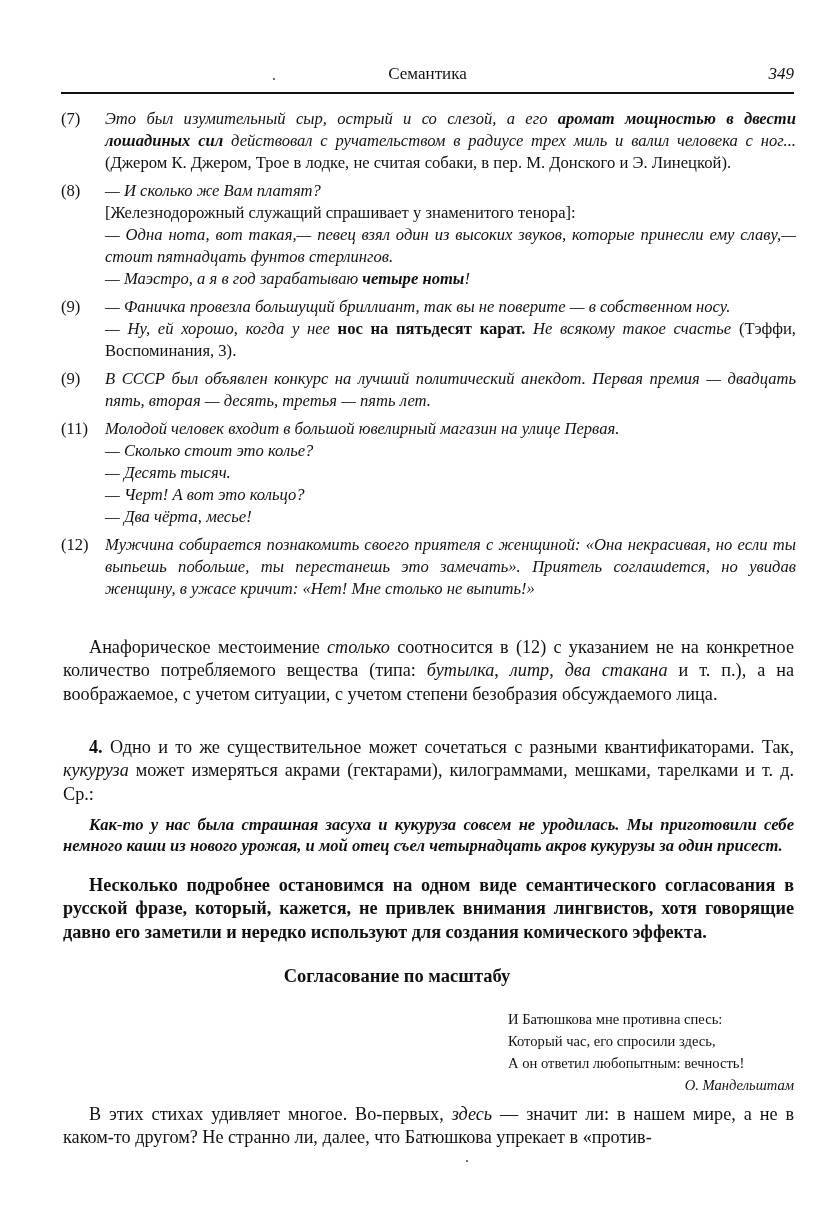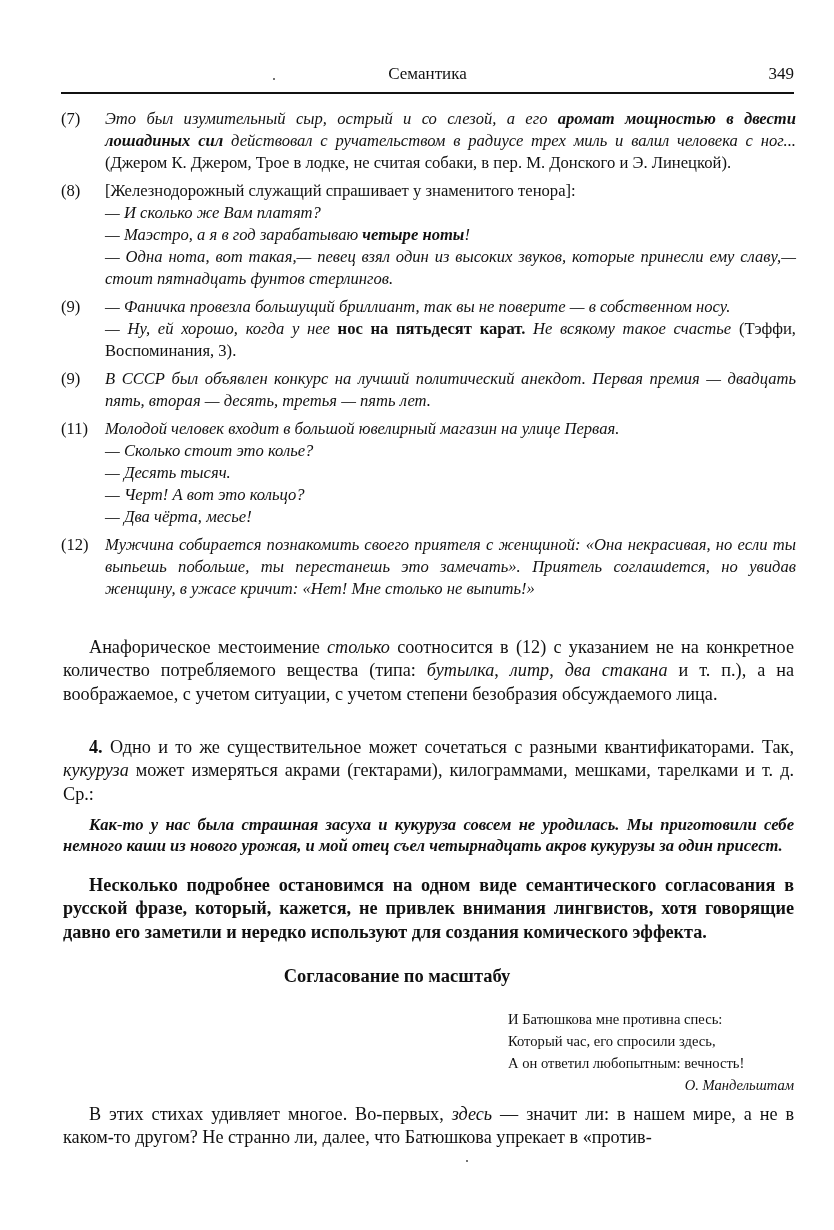--- a/index.html
+++ b/index.html
@@ -3,21 +3,21 @@
 <meta charset="utf-8">
 <style>
   html, body { margin:0; padding:0; background:#ffffff; }
   body { width:834px; height:1230px; position:relative; overflow:hidden;
          font-family:"DejaVu Serif", "Liberation Serif", serif; color:#111; }
   .page { position:absolute; left:0; top:0; width:834px; height:1230px;margin-left:11px; }
 
   .running-head { position:absolute; left:50px; top:62px; width:733px; height:26px; }
   .rh-title { position:absolute; left:0; right:0; text-align:center; top:2px;
               font-family:"Liberation Serif", serif; font-size:17px; }
-  .rh-page { position:absolute; right:0; top:2px; font-family:"Liberation Serif", serif; font-size:17px; }
+  .rh-page { position:absolute; right:0; top:2px; font-family:"Liberation Serif", serif; font-size:17px;font-style:italic; }
   .rule { position:absolute; left:50px; top:92px; width:733px; height:0; border-top:2px solid #111; }
 
   .examples { position:absolute; left:50px; top:108px; width:735px; }
   .ex { position:relative; padding-left:44px; margin-bottom:6px;
         font-family:"Liberation Serif", serif; font-size:16.6px; line-height:22px; text-align:justify; }
   .ex .num { position:absolute; left:0; top:0; font-style:normal; }
   .ex .line { display:block; }
   .it { font-style:italic; }
   .b { font-weight:bold; }
 
@@ -49,24 +49,24 @@
 
   <div class="examples">
 
     <div class="ex">
       <span class="num">(7)</span>
       <span class="it">Это был изумительный сыр, острый и со слезой, а его </span><span class="it b">аромат мощностью в двести лошадиных сил</span><span class="it"> действовал с ручательством в радиусе трех миль и валил человека с ног...</span><span> (Джером К. Джером, Трое в лодке, не считая собаки, в пер. М. Донского и Э. Линецкой).</span>
     </div>
 
     <div class="ex">
       <span class="num">(8)</span>
+      <span class="line it"><span>— И сколько же Вам платят?</span></span>
       <span class="line"><span>[Железнодорожный служащий спрашивает у знаменитого тенора]:</span></span>
-      <span class="line it"><span>— И сколько же Вам платят?</span></span>
+      <span class="line it"><span>— Одна нота, вот такая,— певец взял один из высоких звуков, которые принесли ему славу,— стоит пятнадцать фунтов стерлингов.</span></span>
       <span class="line it"><span>— Маэстро, а я в год зарабатываю </span><span class="b">четыре ноты</span><span>!</span></span>
-      <span class="line it"><span>— Одна нота, вот такая,— певец взял один из высоких звуков, которые принесли ему славу,— стоит пятнадцать фунтов стерлингов.</span></span>
     </div>
 
     <div class="ex">
       <span class="num">(9)</span>
       <span class="line it"><span>— Фаничка провезла большущий бриллиант, так вы не поверите — в собственном носу.</span></span>
       <span class="line"><span class="it">— Ну, ей хорошо, когда у нее </span><span class="b">нос на пятьдесят карат.</span><span class="it"> Не всякому такое счастье</span><span> (Тэффи, Воспоминания, 3).</span></span>
     </div>
 
     <div class="ex">
       <span class="num">(9)</span>

